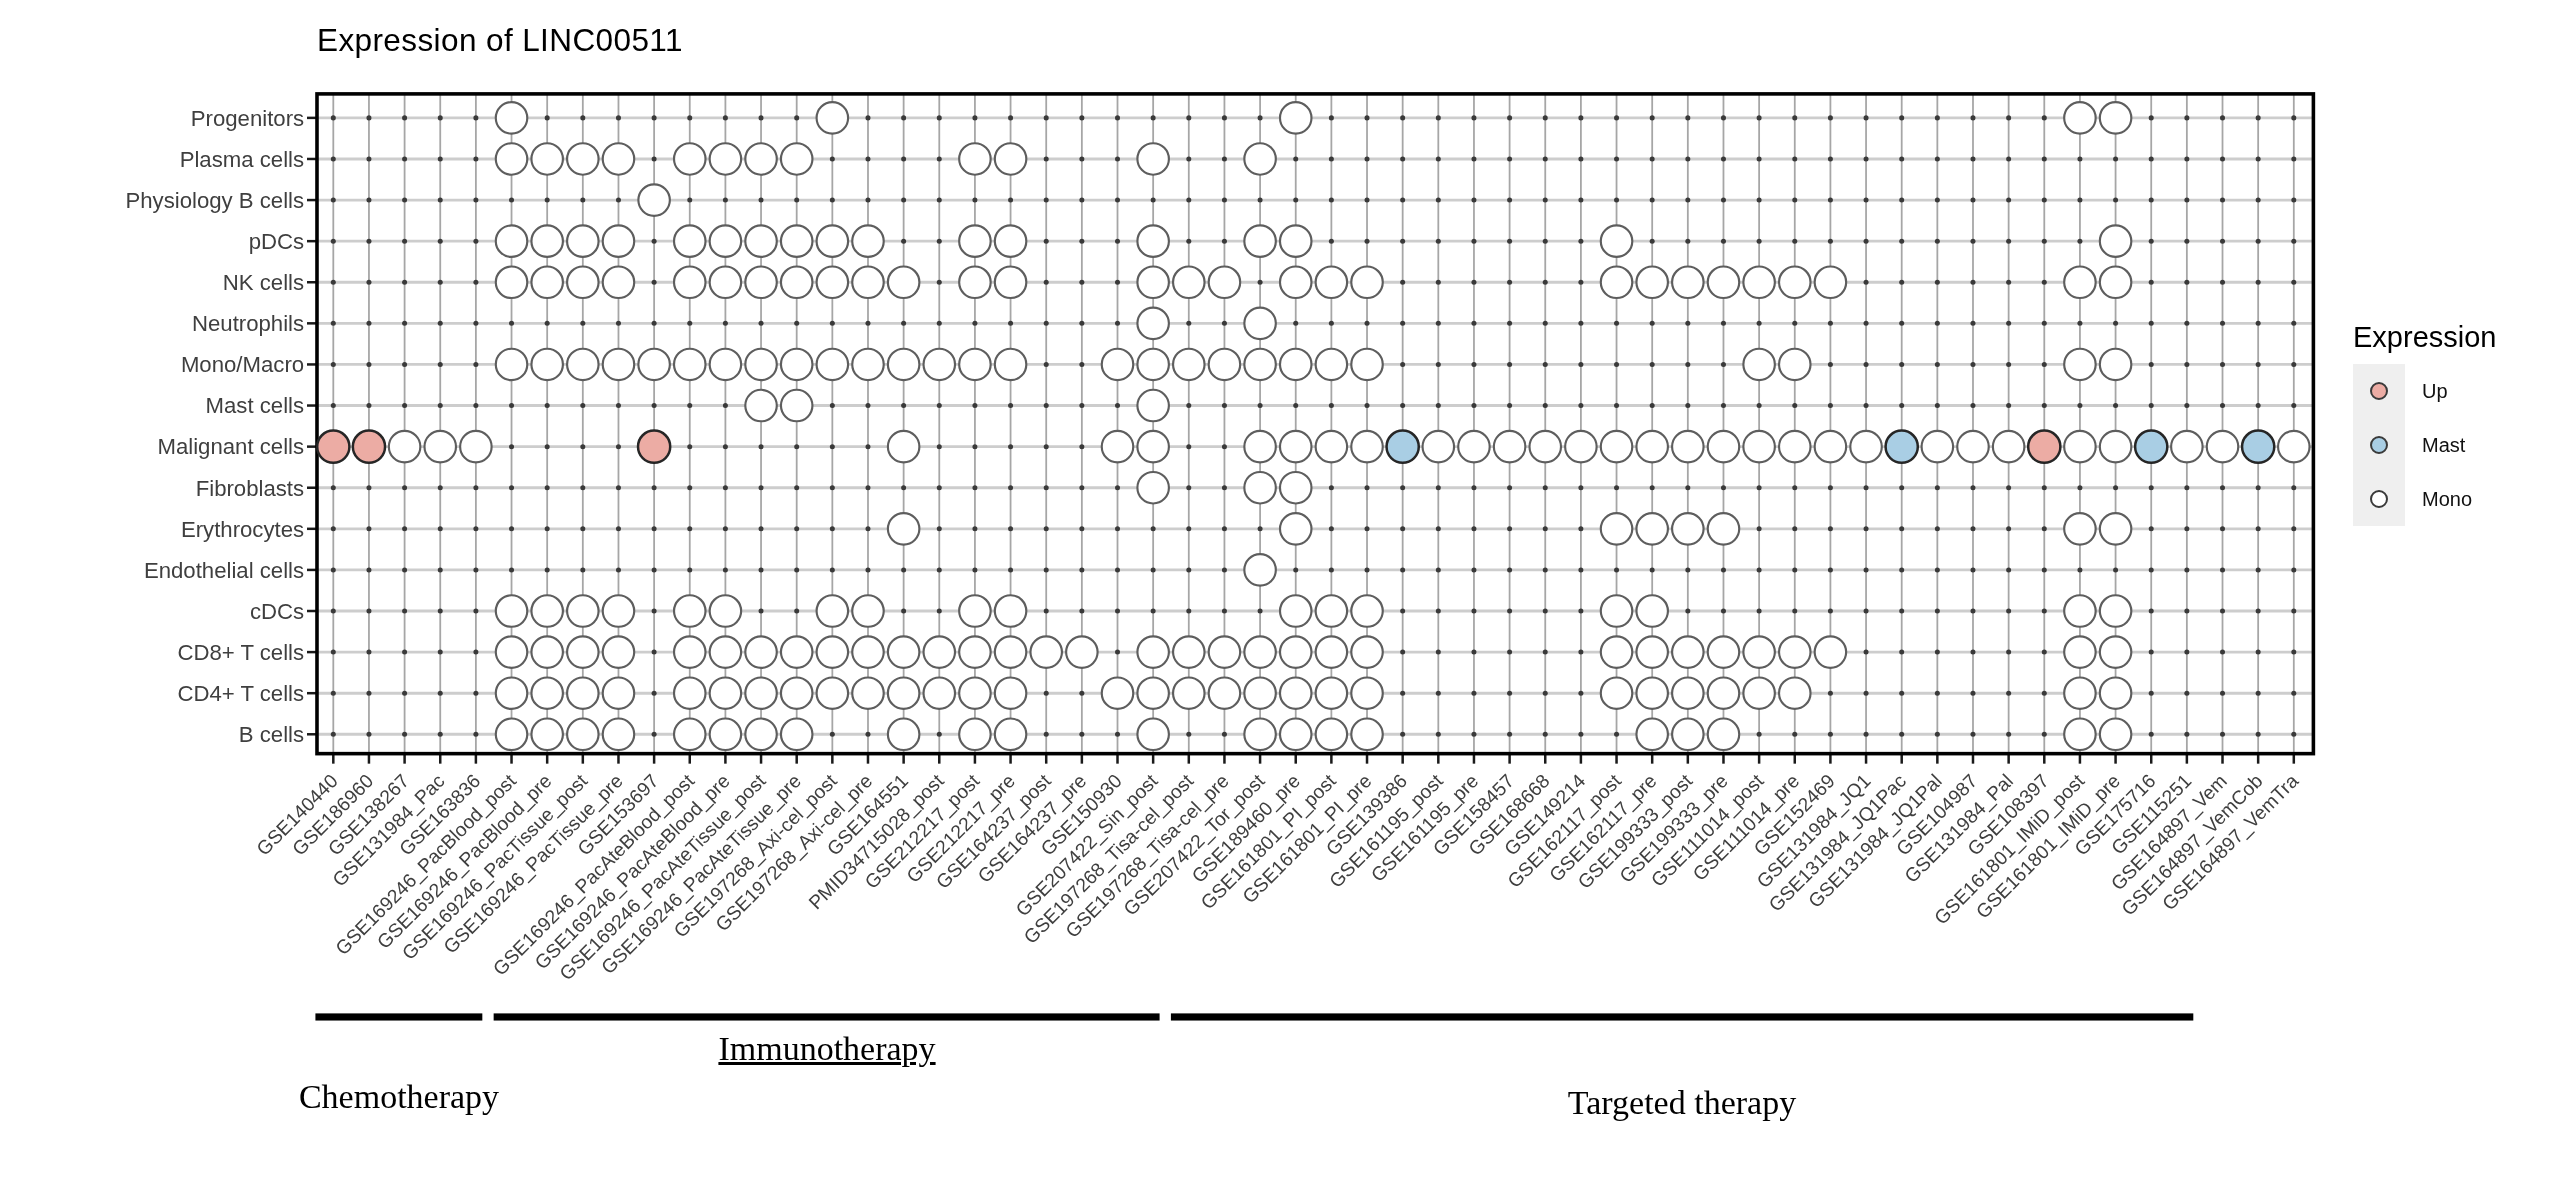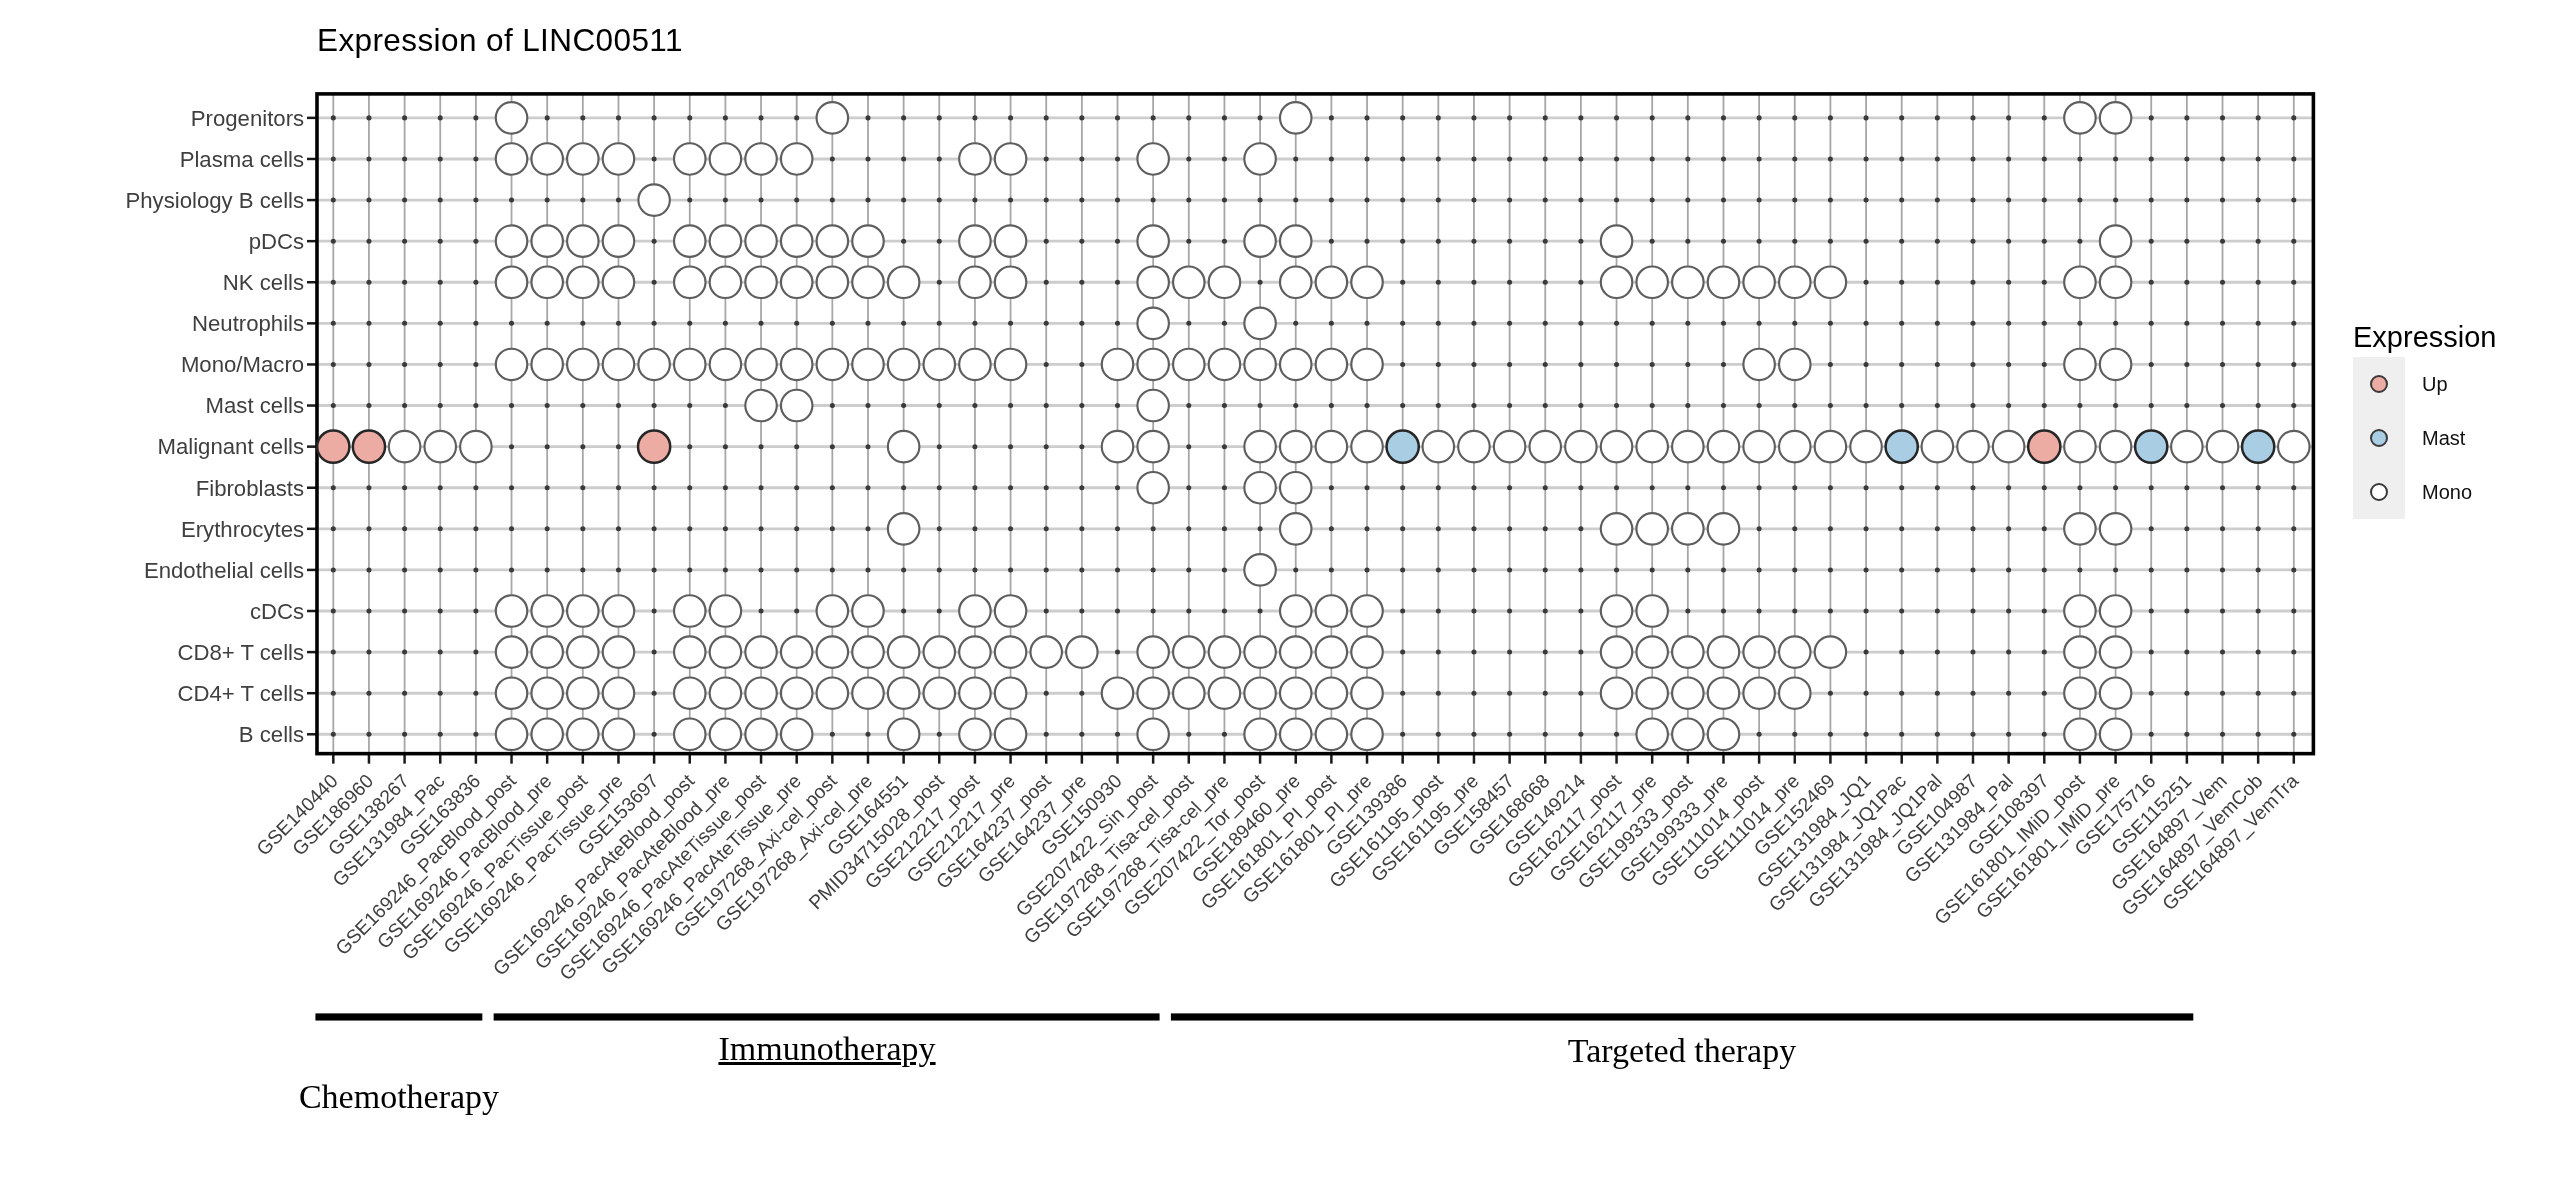--- a/index.html
+++ b/index.html
@@ -1,21 +1,21 @@
 <!DOCTYPE html>
 <html style="font-size:11.4px"><head>
 <meta charset="utf-8">
 <style>
   html,body{margin:0;padding:0;background:#ffffff;}
   #stage{position:relative;width:2576px;height:1181px;background:#ffffff;overflow:hidden;
          font-family:"Liberation Sans",sans-serif;}
   #plot-svg{position:absolute;left:0;top:0;}
   .chart-title{position:absolute;left:317px;top:21.5px;font-size:31.5px;color:#000;letter-spacing:0.4px;}
   .legend{position:absolute;left:2353px;top:321px;}
-  .legend-title{font-size:29px;color:#000;margin-bottom:3px;}
+  .legend-title{font-size:29px;color:#000;margin-bottom:10px;}
   .legend-row{display:flex;align-items:center;height:54px;}
   .legend-key{width:52px;height:54px;background:#efefef;display:flex;align-items:center;justify-content:center;}
   .legend-dot{width:18px;height:18px;border-radius:50%;border:2.1px solid #3a3a3a;box-sizing:border-box;background:#fff;}
   .legend-label{font-size:20px;color:#111;margin-left:17px;}
   .therapy-label{position:absolute;font-family:"Liberation Serif",serif;font-size:34px;color:#000;
                  transform:translateX(-50%);white-space:nowrap;}
 </style>
 </head>
 <body>
 
@@ -1404,15 +1404,15 @@
     <div class="legend-row">
       <span class="legend-key">
           <span class="legend-dot" id="dot-none" style="background: rgb(255, 255, 255);"></span>
         </span>
       <span class="legend-label">Mono</span>
     </div>
   </div>
 
   <div class="therapy-label" id="tg-0" style="left: 399px; top: 1030px; margin-top: 48px;">Chemotherapy</div>
   <div class="therapy-label" id="tg-1" style="left: 827px; top: 1030px; text-decoration: underline;">Immunotherapy</div>
-  <div class="therapy-label" id="tg-2" style="left: 1682px; top: 1032px;">Targeted therapy</div>
+  <div class="therapy-label" id="tg-2" style="left: 1682px; top: 1084px;">Targeted therapy</div>
 </div>
 
 
 </body></html>

